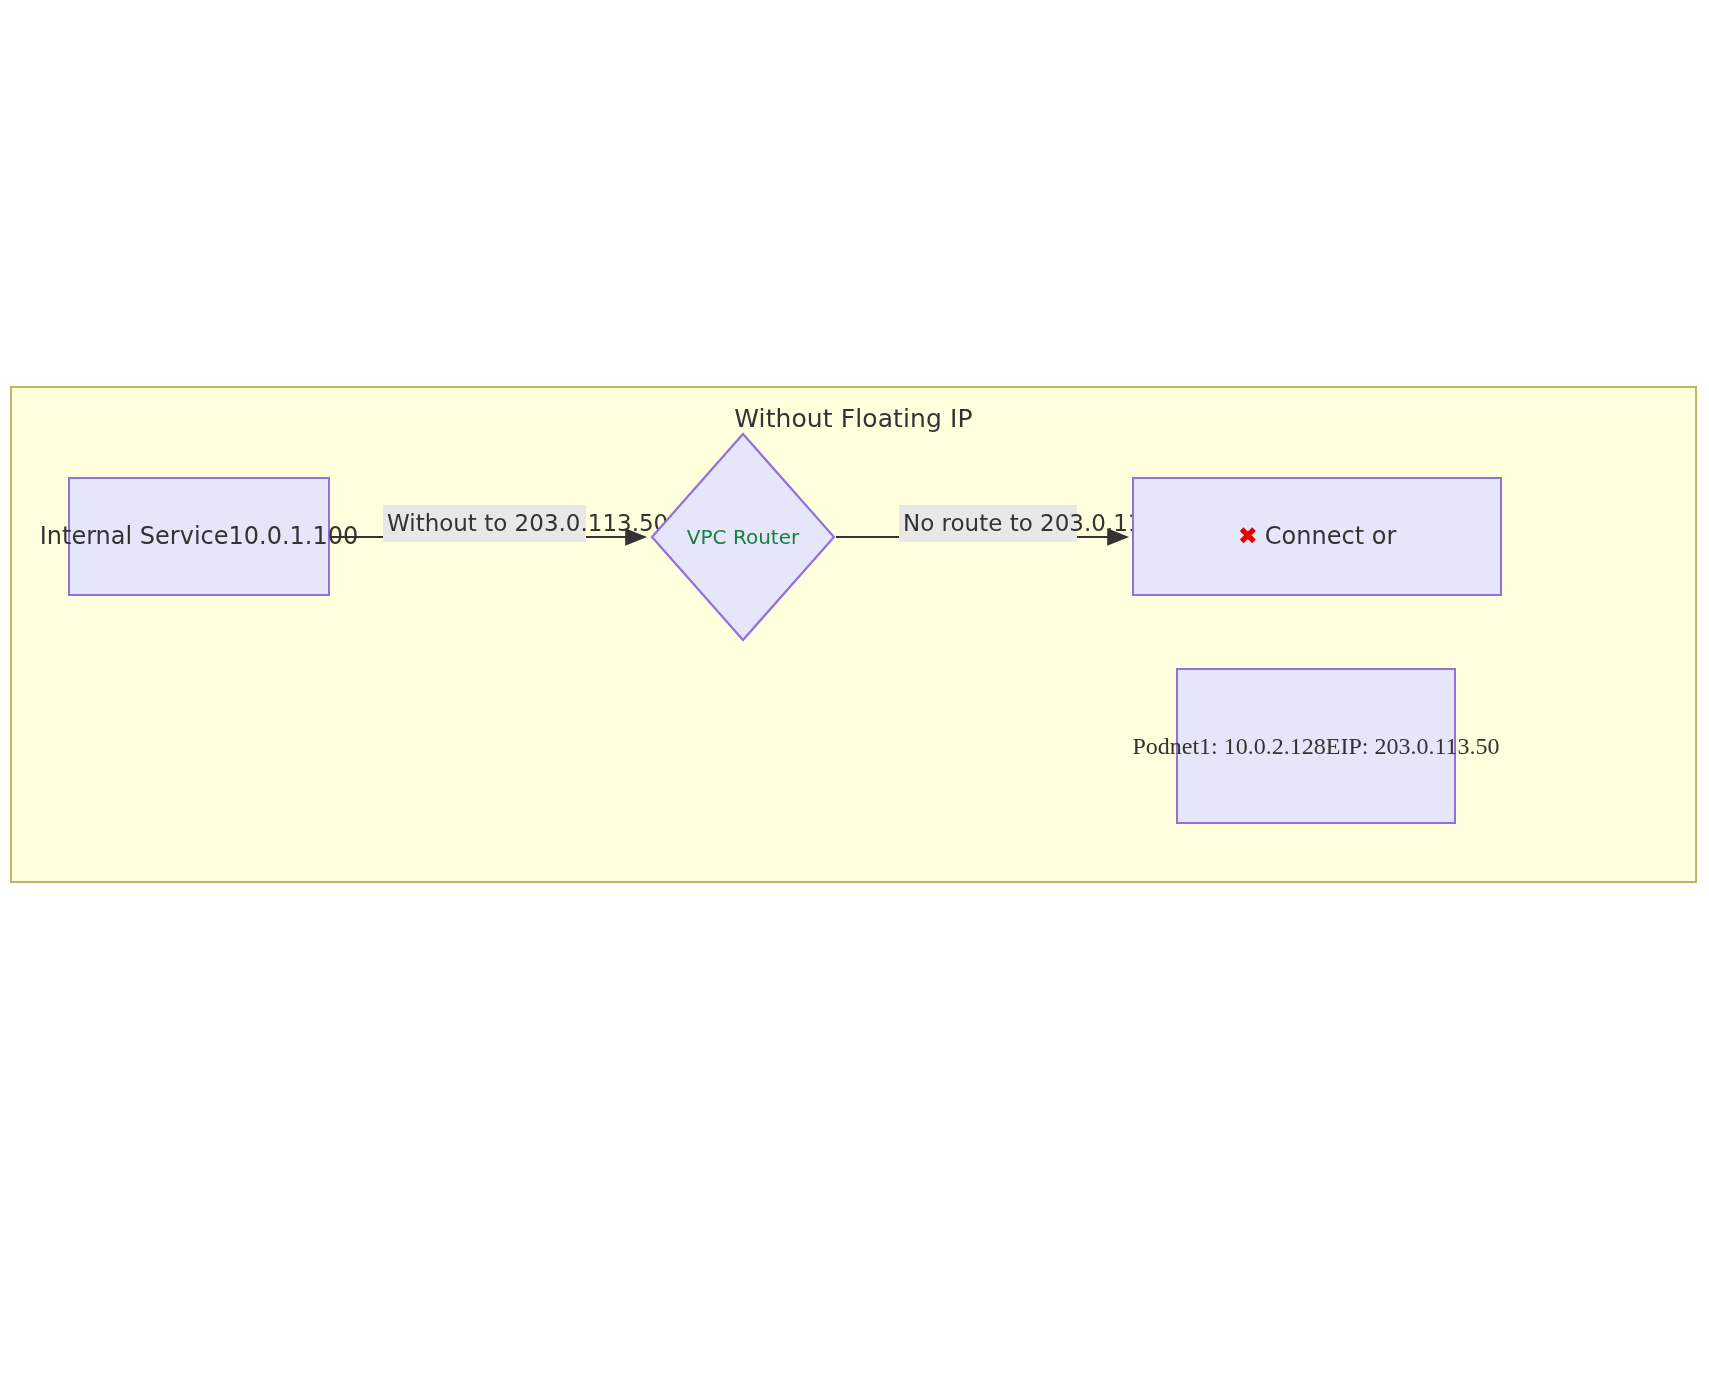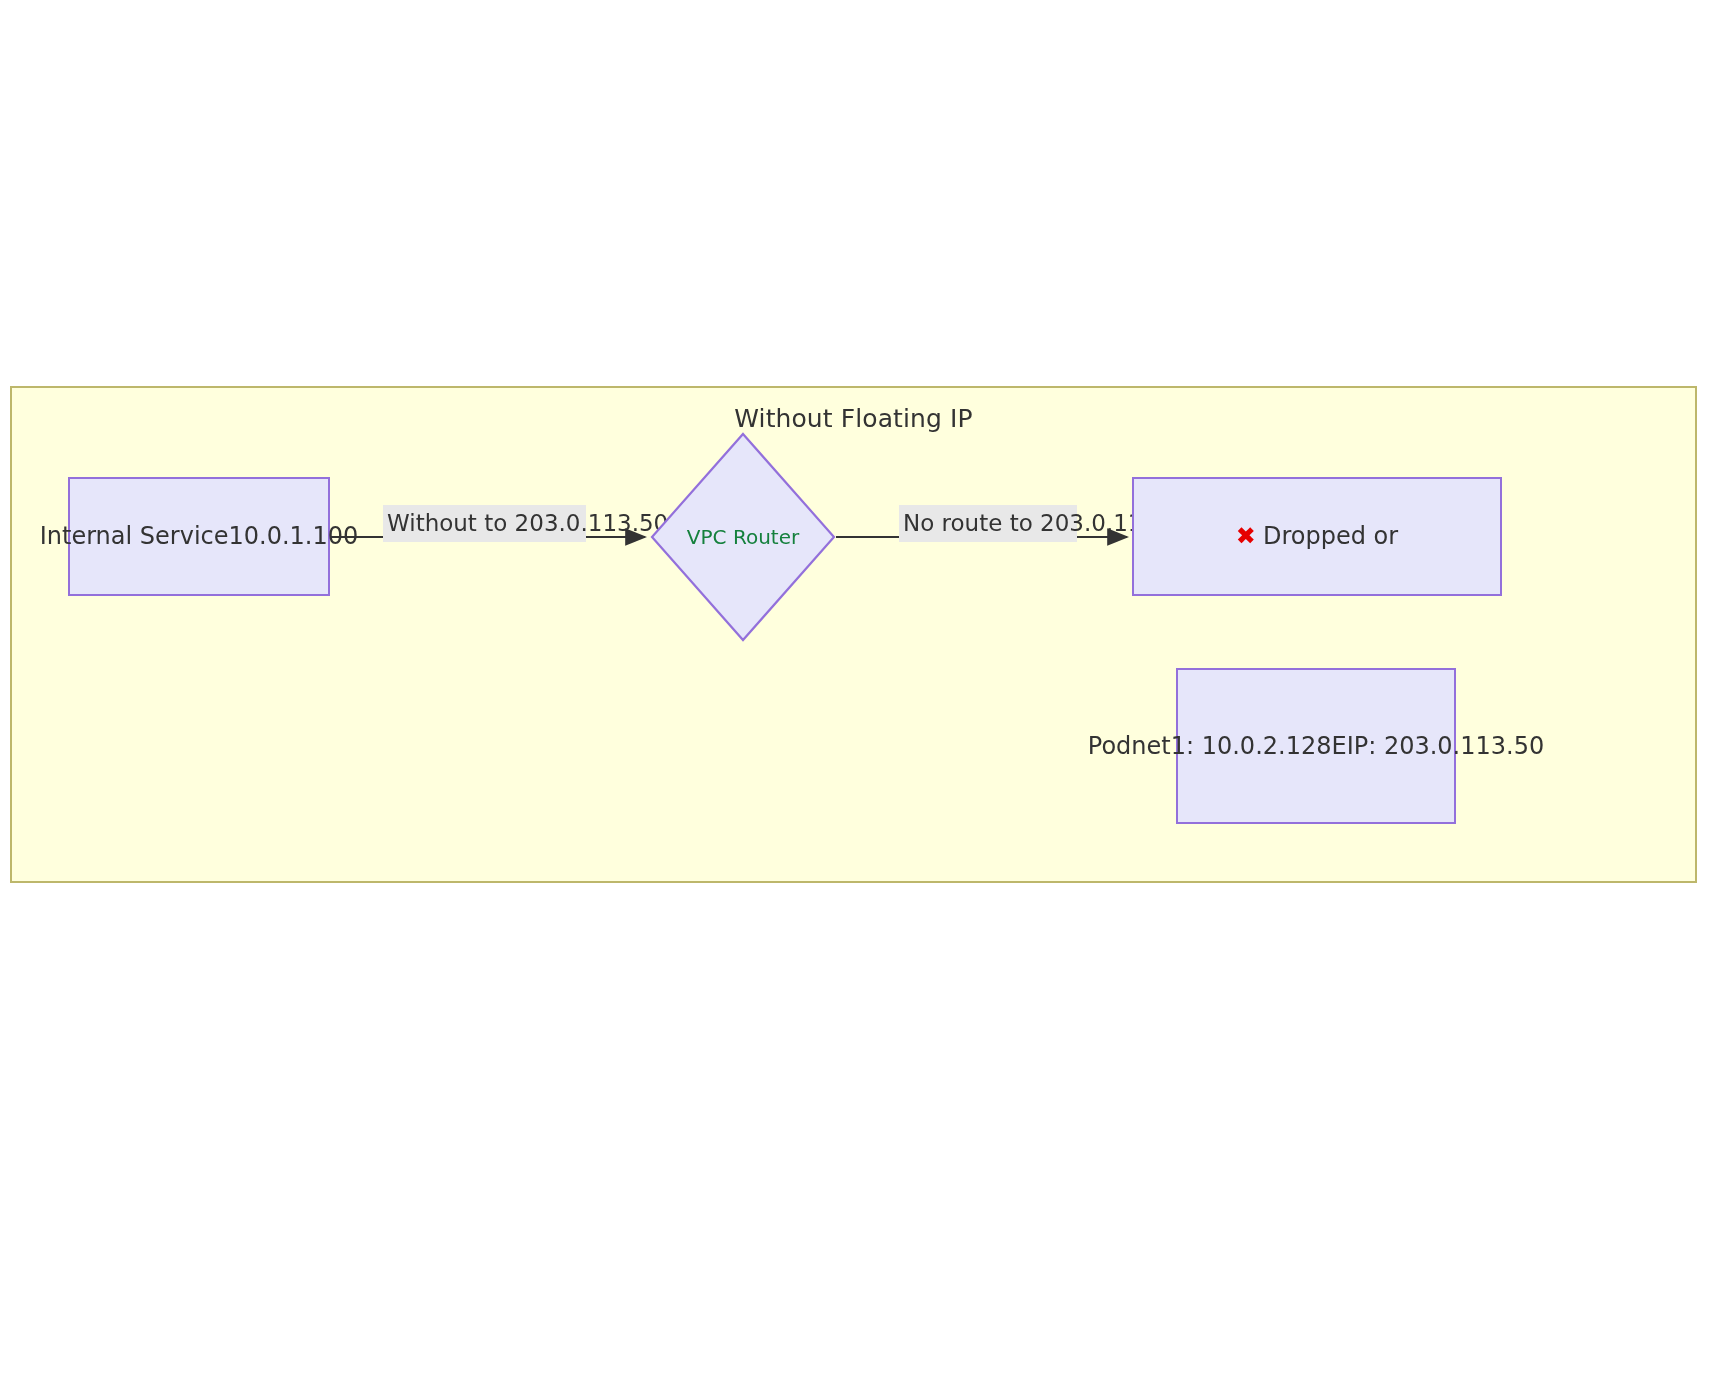--- a/index.html
+++ b/index.html
@@ -70,20 +70,21 @@
     left: 1132px;
     top: 477px;
     width: 370px;
     height: 119px;
   }
   #node-pod {
     left: 1176px;
     top: 668px;
     width: 280px;
     height: 156px;
+    font-family: Liberation Serif, serif;
   }
 
   .xmark {
     color: #e60000;
     font-size: 24px;
     font-weight: bold;
     margin-right: 7px;
   }
   .inline-row {
     display: flex;
@@ -189,21 +190,21 @@
   </div>
 
   <div class="edge-label" id="edge-label-2">
     <span class="line">No route to</span>
     <span class="line">203.0.113.50/32</span>
   </div>
 
   <div class="node" id="node-dropped">
     <span class="inline-row">
       <span class="xmark">✖</span>
-      <span>Dropped or</span>
+      <span>Connect or</span>
     </span>
   </div>
 
   <div class="node" id="node-pod">
     <span class="line">Pod</span>
     <span class="line">net1: 10.0.2.128</span>
     <span class="line">EIP: 203.0.113.50</span>
   </div>
 
 </div>

